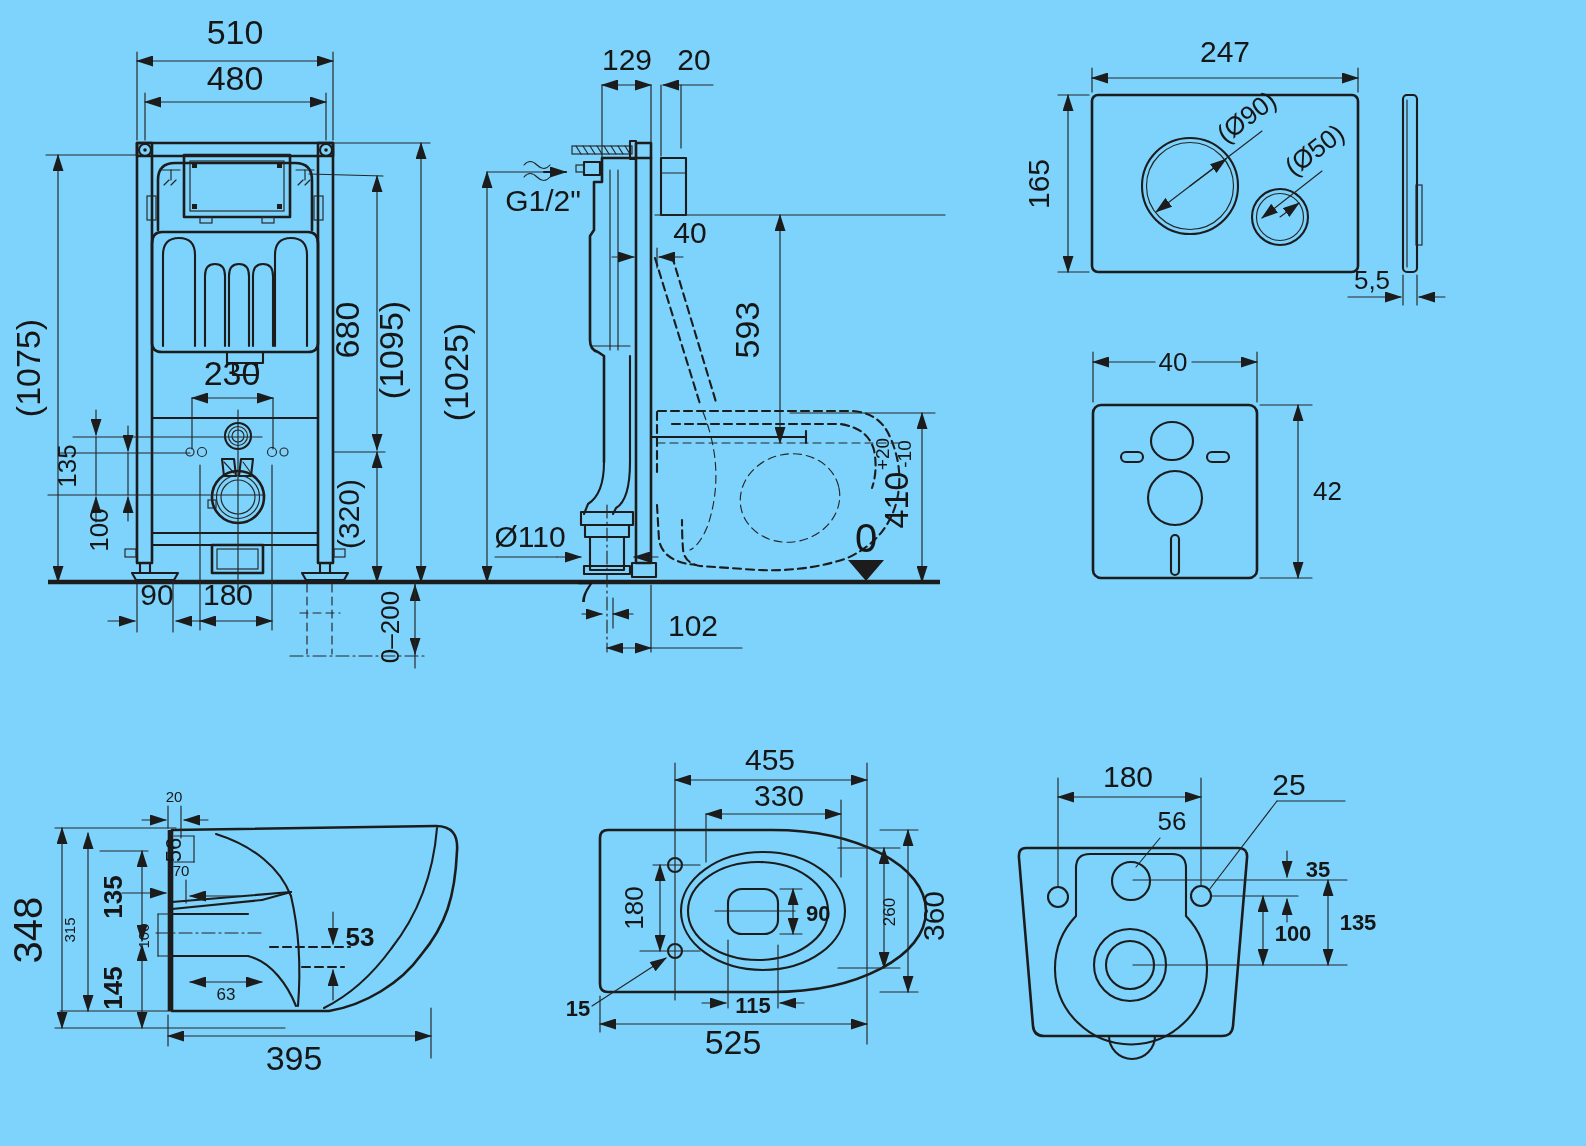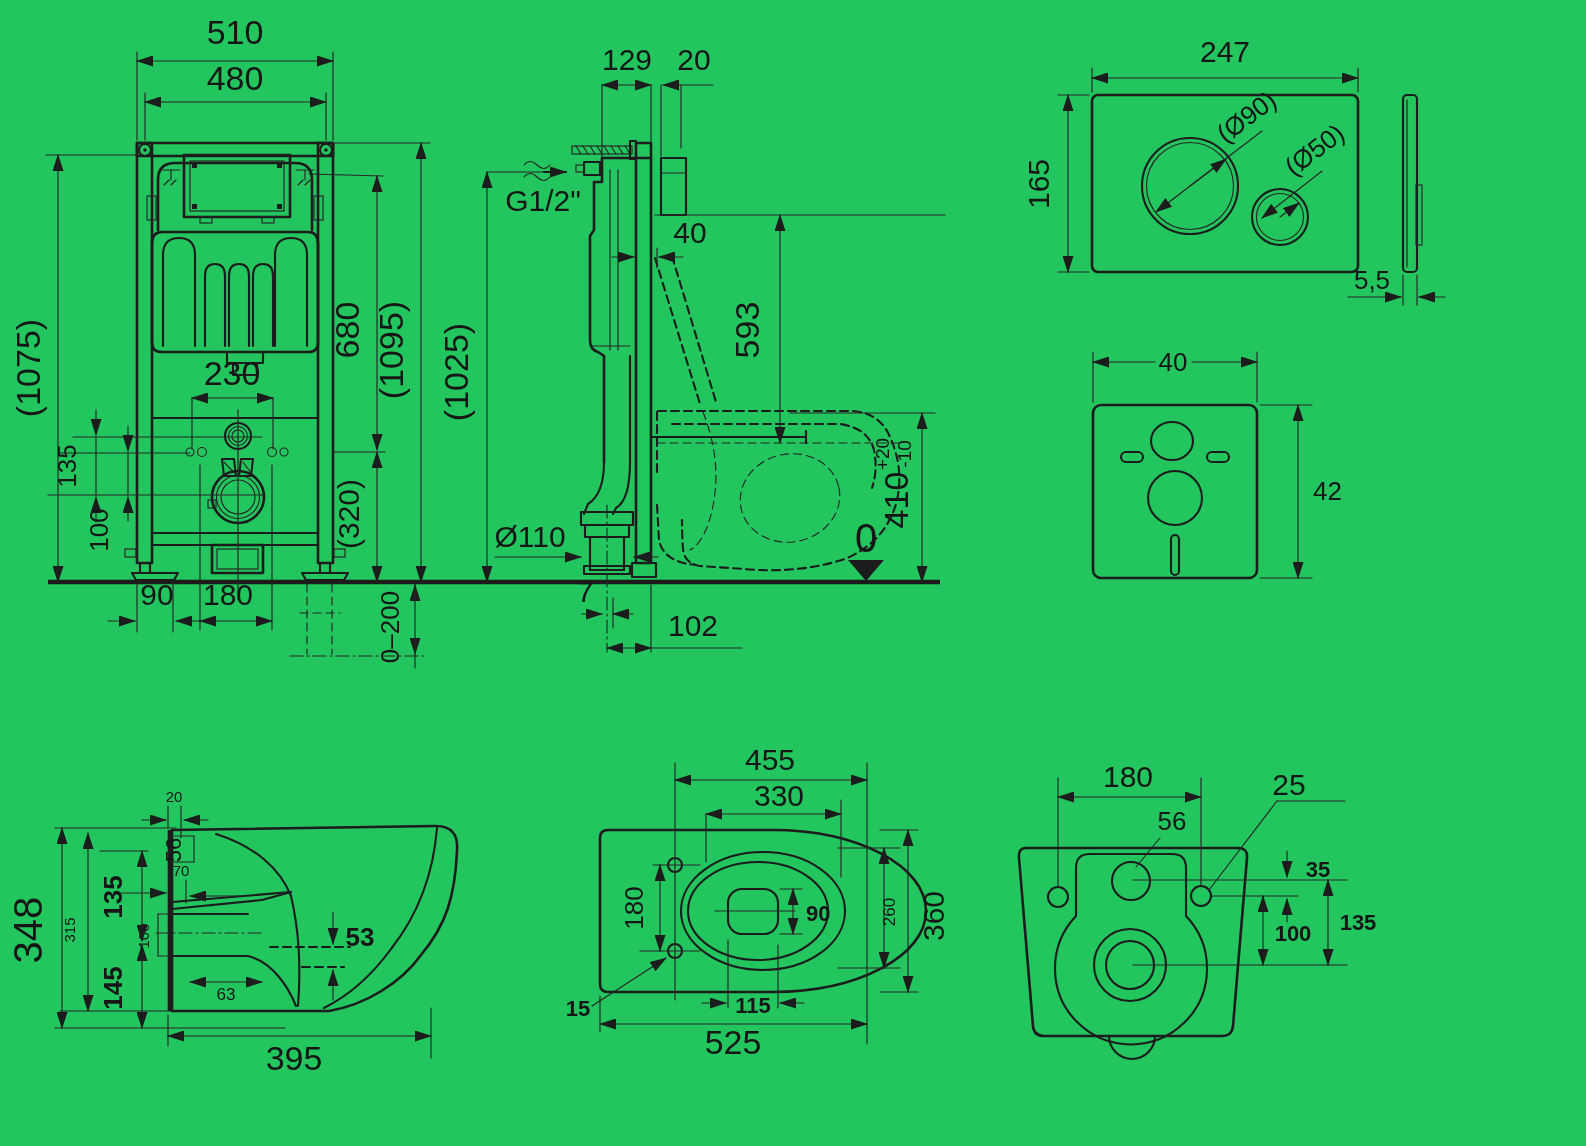--- a/index.html
+++ b/index.html
@@ -1,16 +1,16 @@
 <!DOCTYPE html>
 <html><head>
 <meta charset="utf-8">
 <style>
   html,body{margin:0;padding:0;background:#ffffff;}
-  .page{width:1586px;height:1146px;position:relative;background:#22c55e;}
+  .page{width:1586px;height:1146px;position:relative;background:#7dd3fc;}
   svg{display:block;}
   .ol{fill:none;stroke:#1c1c1c;stroke-width:2.6;stroke-linejoin:round;stroke-linecap:round}
   .o2{fill:none;stroke:#1c1c1c;stroke-width:2.1;stroke-linejoin:round;stroke-linecap:round}
   .th{fill:none;stroke:#262626;stroke-width:1.15;stroke-linecap:round}
   .thk{fill:none;stroke:#1c1c1c;stroke-width:4.6}
   .da{stroke-dasharray:8 5}
   .dd{stroke-dasharray:13 4 2 4}
   .fill{fill:#1c1c1c;stroke:none}
   text{font-family:"Liberation Sans","DejaVu Sans",sans-serif;fill:#161616}
   .t40{font-size:40px}.t34{font-size:34px}.t30{font-size:30px}.t26{font-size:26px}

